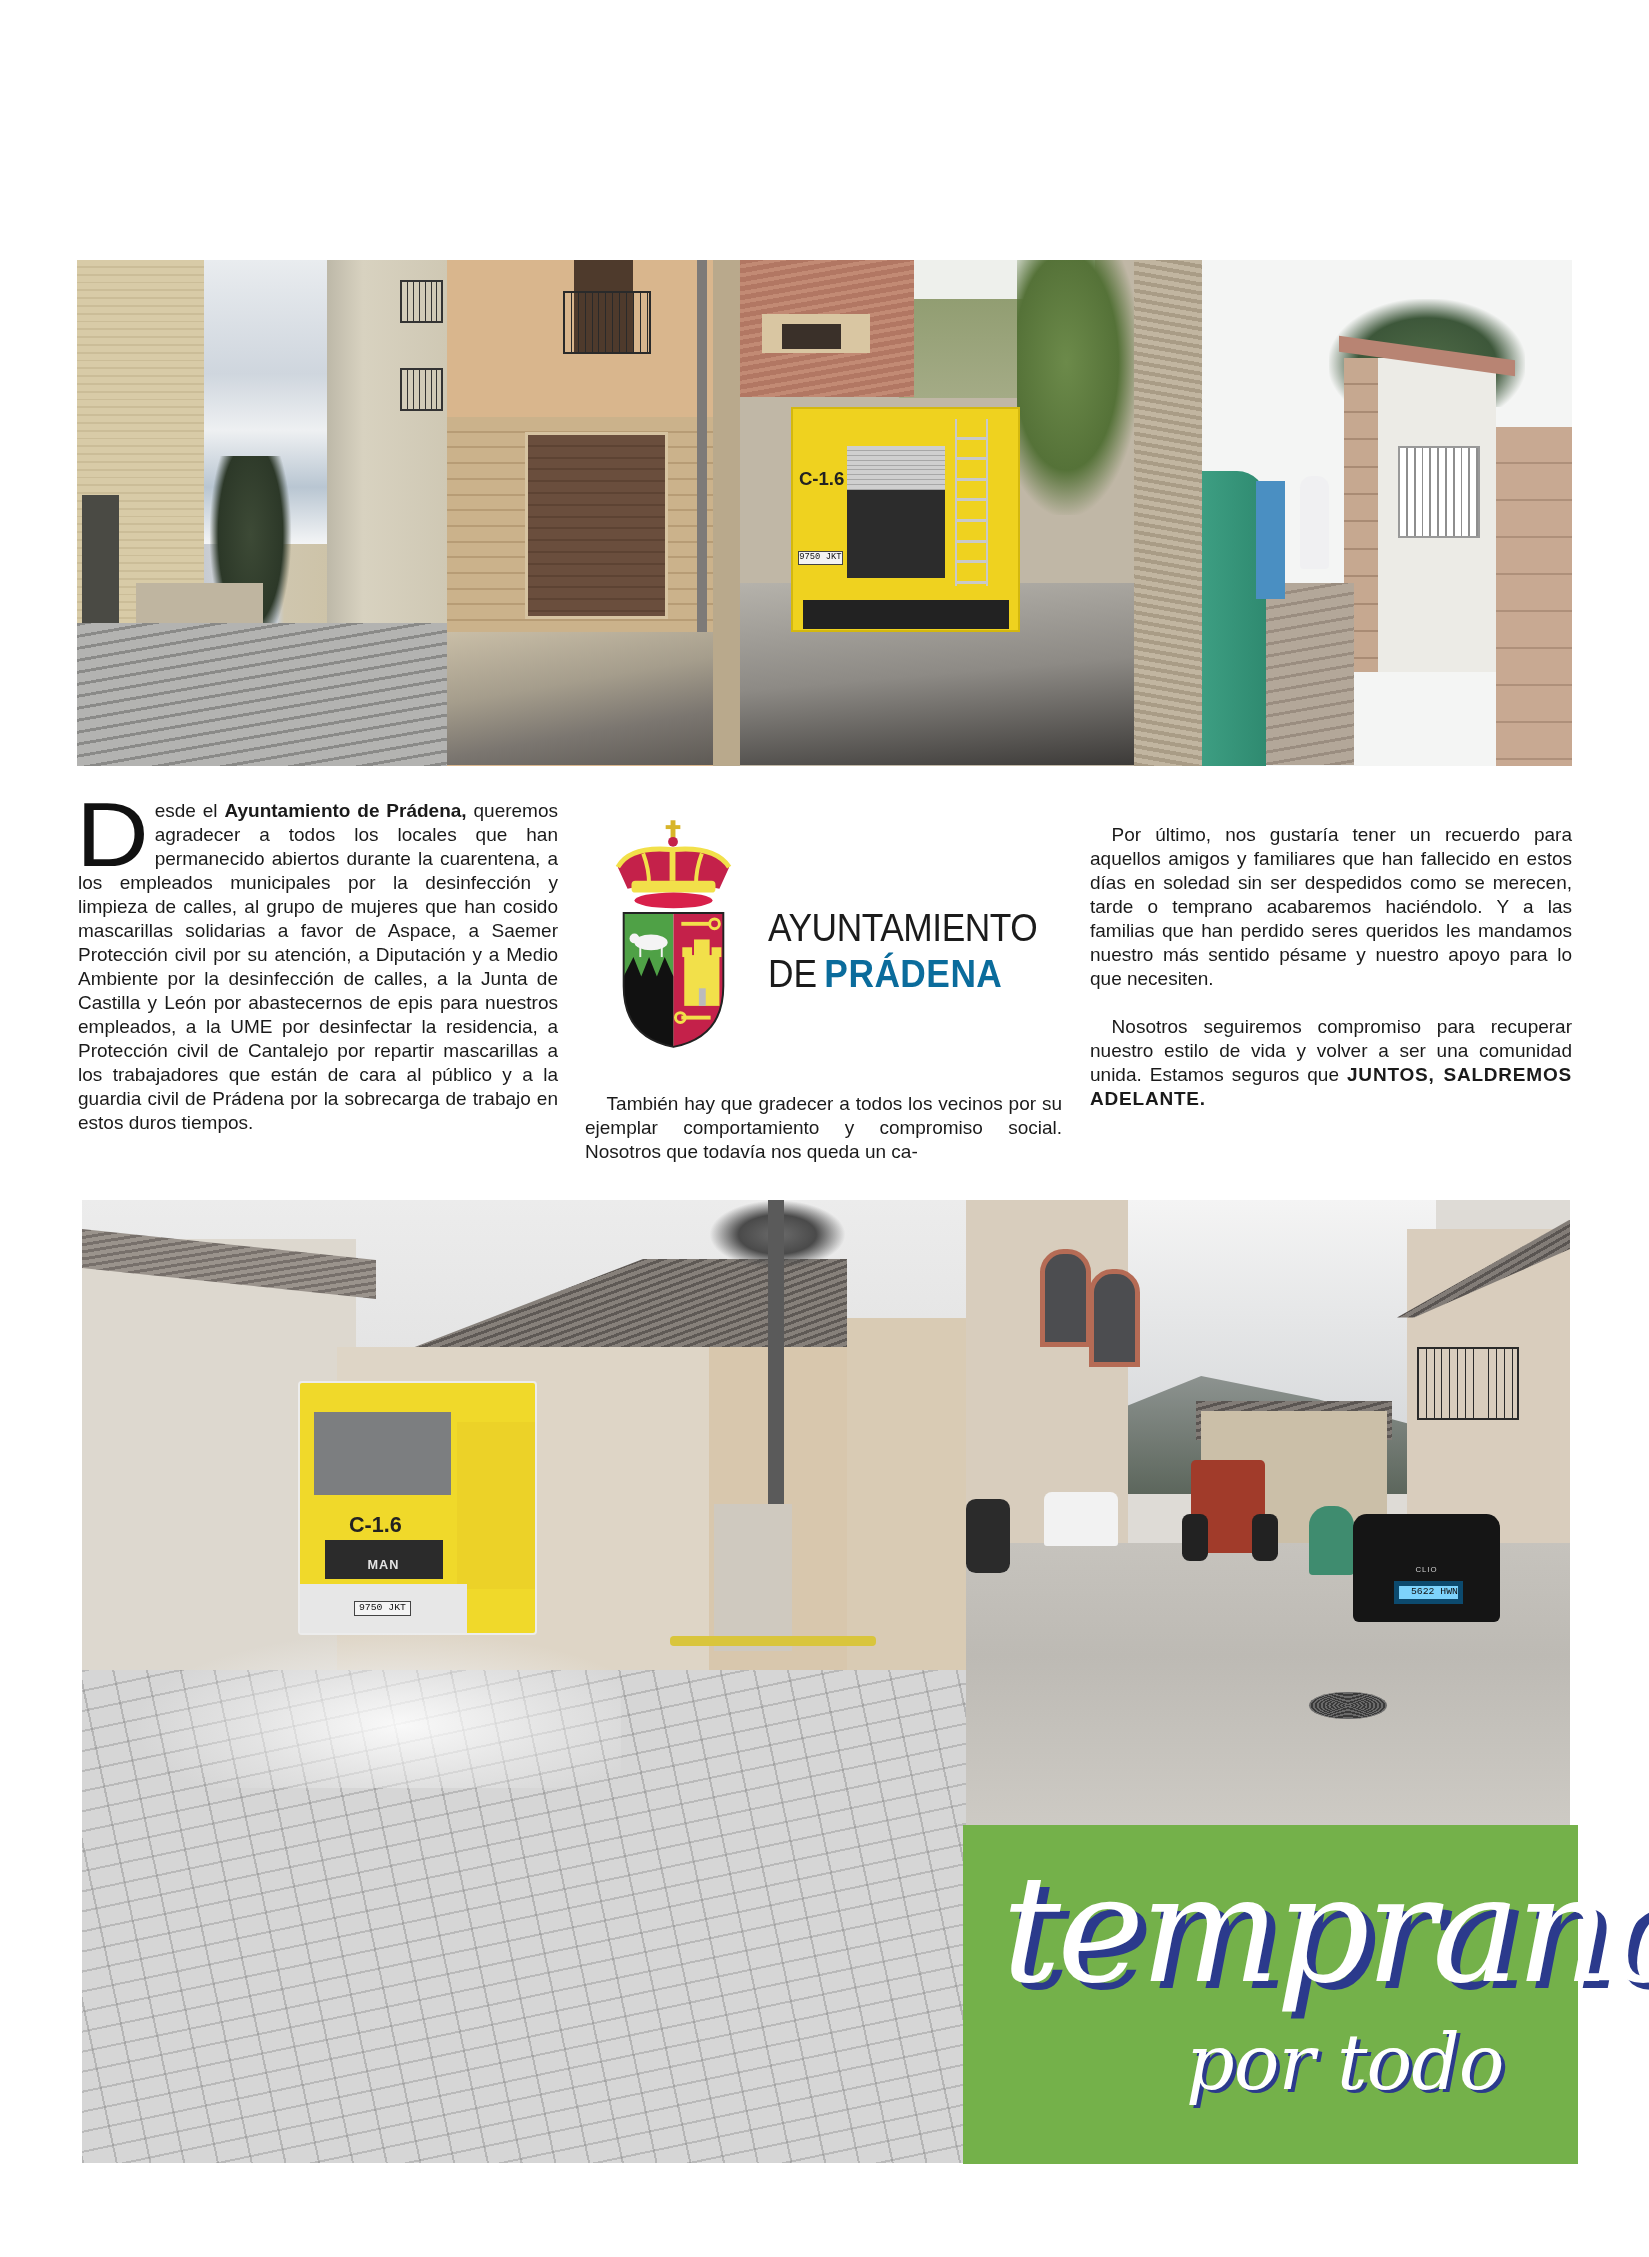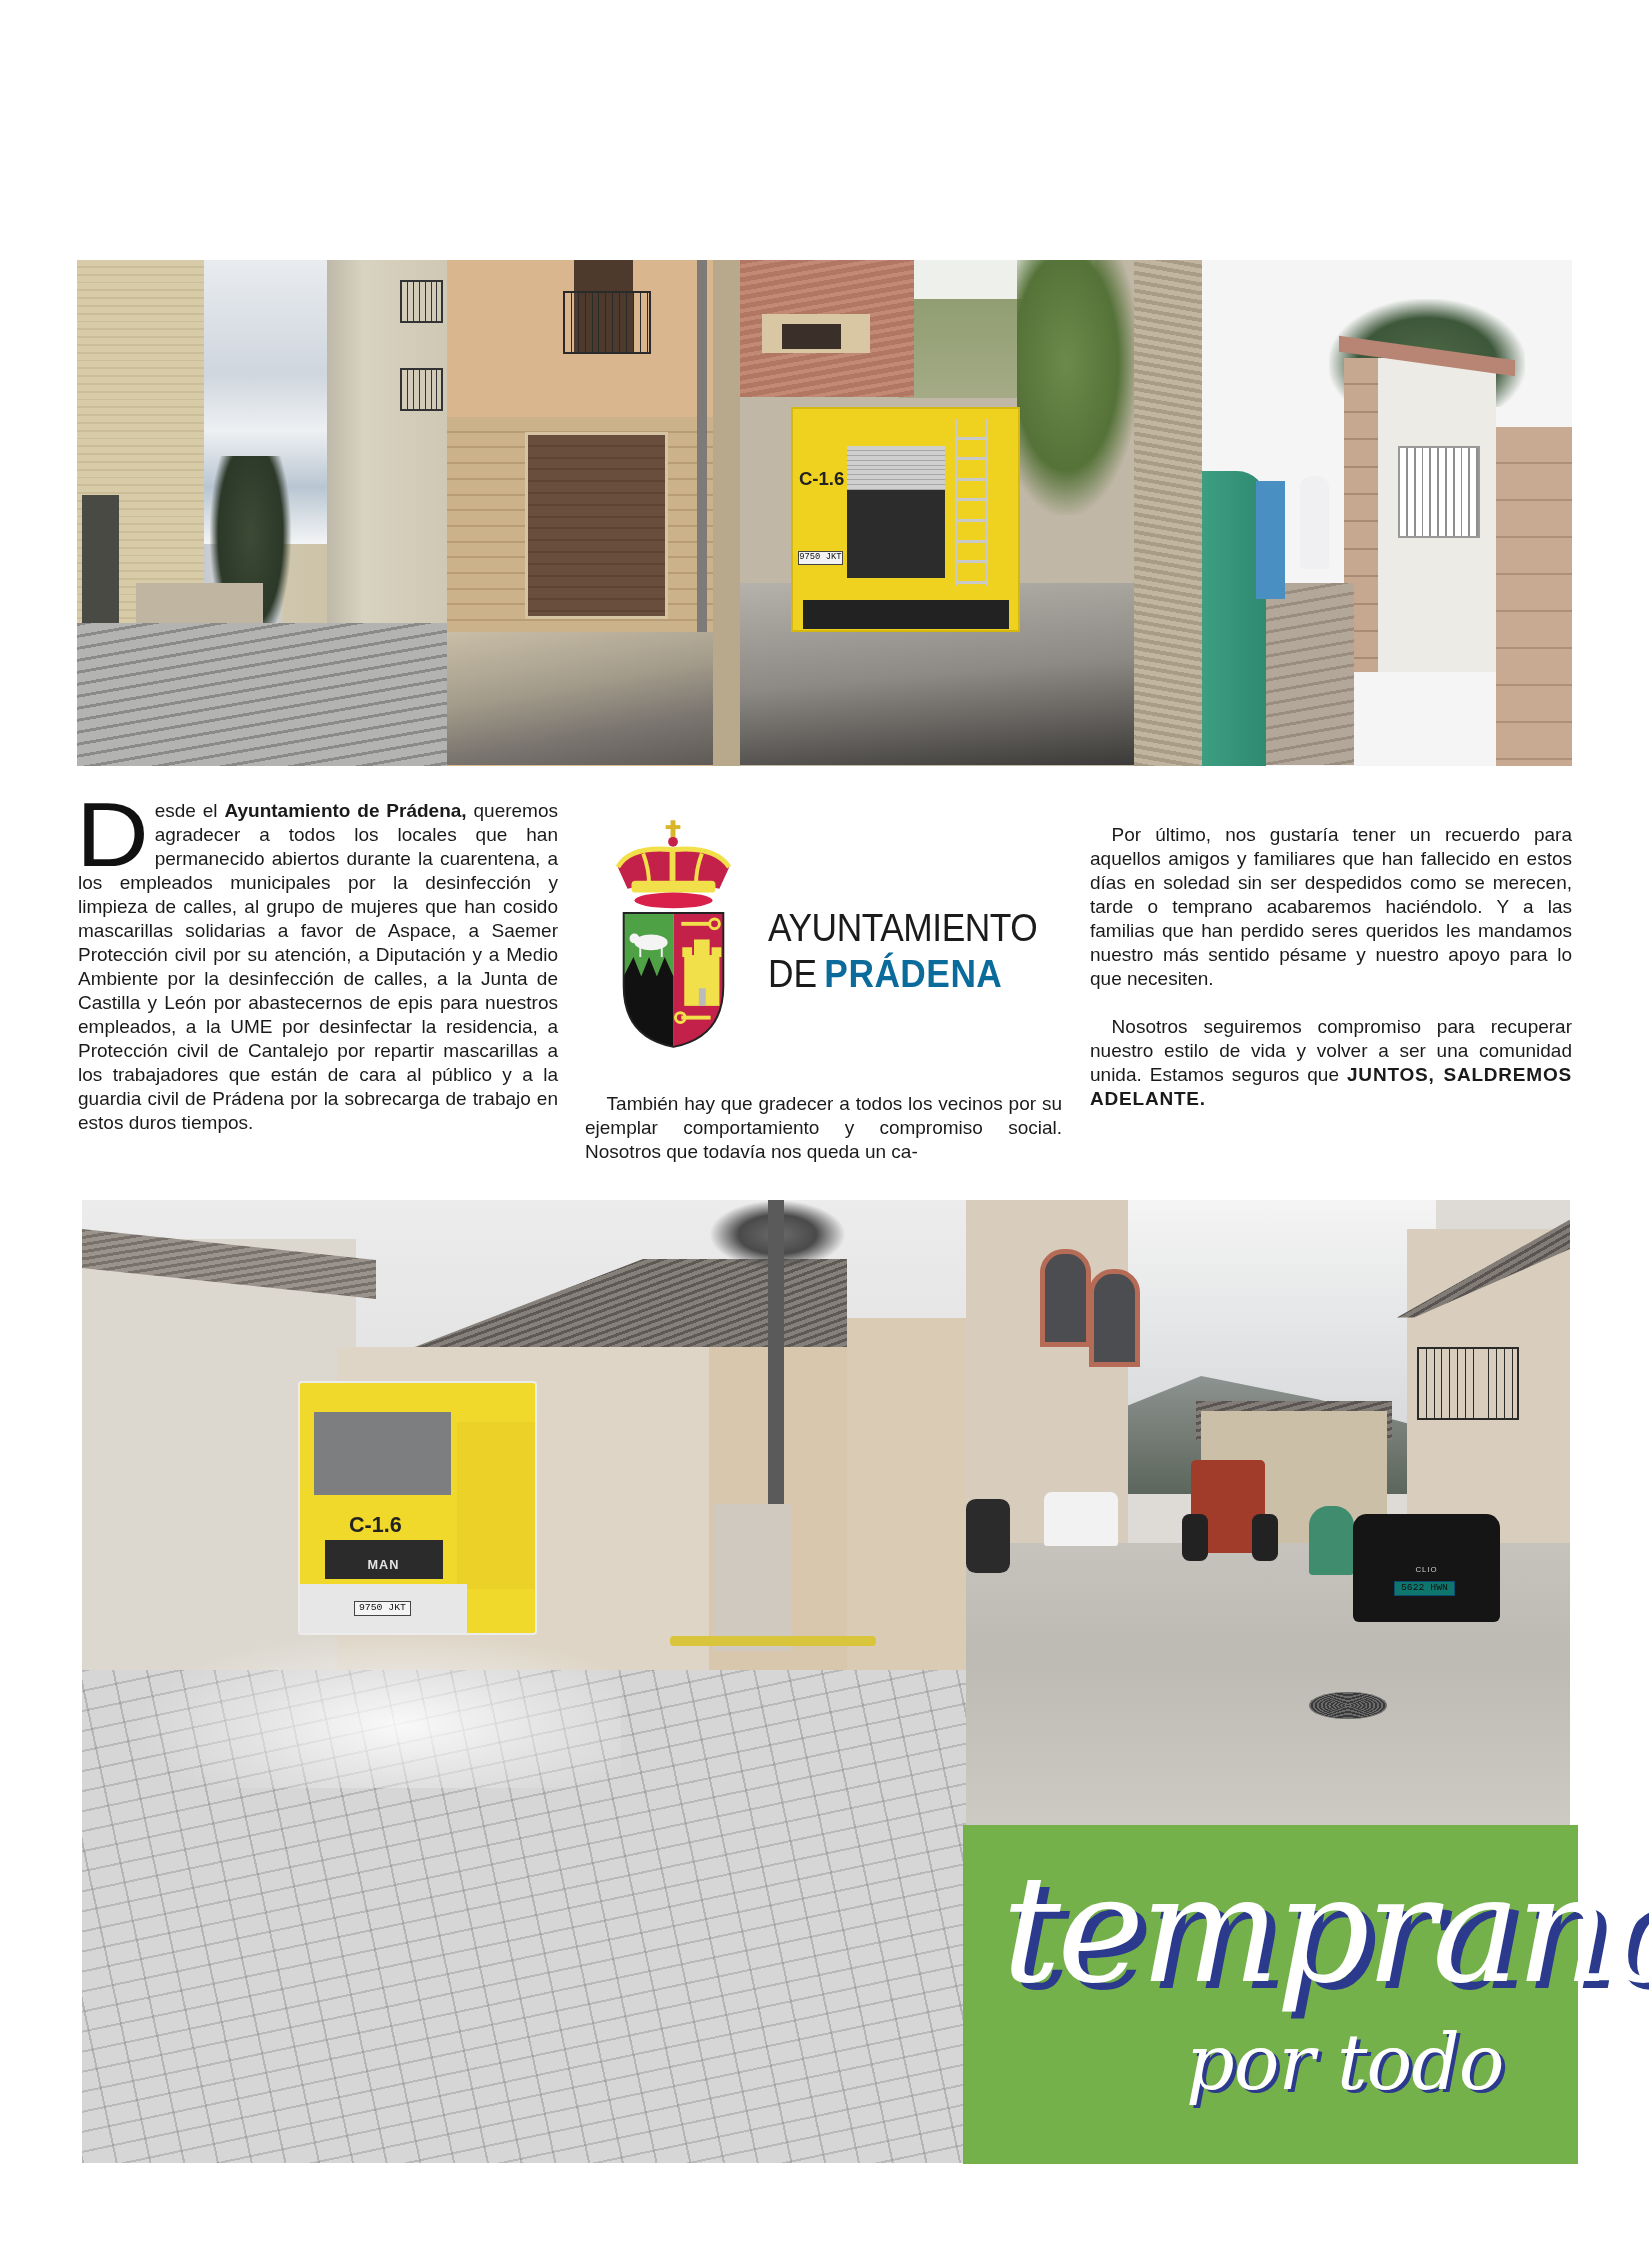--- a/index.html
+++ b/index.html
@@ -113,21 +113,21 @@
   #p6 .bldR { position:absolute; left:441px; top:29px; width:163px; height:412px; background:#d9cdbd; }
   #p6 .roofR { position:absolute; left:431px; top:19.6px; width:173px; height:98px; background:repeating-linear-gradient(150deg,#5a5552 0 2.9px,#827c77 2.9px 6.9px); clip-path:polygon(0 100%, 100% 0, 100% 30%, 10% 100%); }
   #p6 .balcony { position:absolute; left:451px; top:147px; width:98px; height:69px; border:2px solid #2a2a2a; background:repeating-linear-gradient(90deg,transparent 0 6.9px,#2a2a2a 6.9px 7.8px); }
   #p6 .road { position:absolute; left:0; top:343px; width:604px; height:282px; background:linear-gradient(180deg,#c6c3bd,#bdbab4 40%,#cdcac4); }
   #p6 .van { position:absolute; left:78px; top:292px; width:74px; height:54px; background:#f2f2f2; border-radius:7.8px 7.8px 2.9px 2.9px; }
   #p6 .tractor { position:absolute; left:225px; top:260px; width:74px; height:93px; background:#a13b2a; border-radius:4.9px; }
   #p6 .tractorwheelL { position:absolute; left:216px; top:314px; width:25.5px; height:47px; background:#222; border-radius:7.8px; }
   #p6 .tractorwheelR { position:absolute; left:286px; top:314px; width:25.5px; height:47px; background:#222; border-radius:7.8px; }
   #p6 .bin { position:absolute; left:343px; top:306px; width:45px; height:69px; background:#3f8c6f; border-radius:19.6px 19.6px 3.9px 3.9px; }
   #p6 .car { position:absolute; left:387px; top:314px; width:147px; height:108px; background:#151515; border-radius:13.7px 13.7px 5.9px 5.9px; }
-  #p6 .car .plate { position:absolute; left:41px; top:67px; width:59px; height:12.7px; background:#0f766e; border:1px solid #0c4a6e; font-size:9.8px; line-height:12.7px; text-align:center; color:#111; font-family:"Liberation Mono", monospace; }
+  #p6 .car .plate { position:absolute; left:41px; top:67px; width:59px; height:12.7px; background:#7dd3fc; border:5px solid #0c4a6e; font-size:9.8px; line-height:12.7px; text-align:right; color:#111; font-family:"Liberation Mono", monospace; }
   #p6 .car .model { position:absolute; left:0; width:147px; top:51px; text-align:center; font-size:7.8px; color:#d0d0d0; letter-spacing:1px; }
   #p6 .manhole { position:absolute; left:343px; top:492px; width:78px; height:27.4px; background:repeating-radial-gradient(ellipse,#3a3a3a 0 2px,#6a6a6a 2px 3.9px); border-radius:50%; }
   #p6 .tractorL { position:absolute; left:0; top:299px; width:44px; height:74px; background:#2b2b2b; border-radius:9.8px; }
 
   
   #thanks { position:absolute; left:963px; top:1825px; width:615px; height:339px; background:#74b14a; }
   #thanks-word { position:absolute; left:39px; top:27.4px; font-family:"DejaVu Serif", serif; font-style:italic; font-size:147px; line-height:157px; color:#ffffff; letter-spacing:-3.9px; text-shadow:8.8px 6.9px 0 #2b3a8c; }
   #thanks-sub { position:absolute; left:223px; top:194px; font-family:"DejaVu Serif", serif; font-style:italic; font-size:76px; line-height:88px; color:#ffffff; text-shadow:3.9px 2.9px 0 #2b3a8c; letter-spacing:-1px; }
 </style>
 </head>

